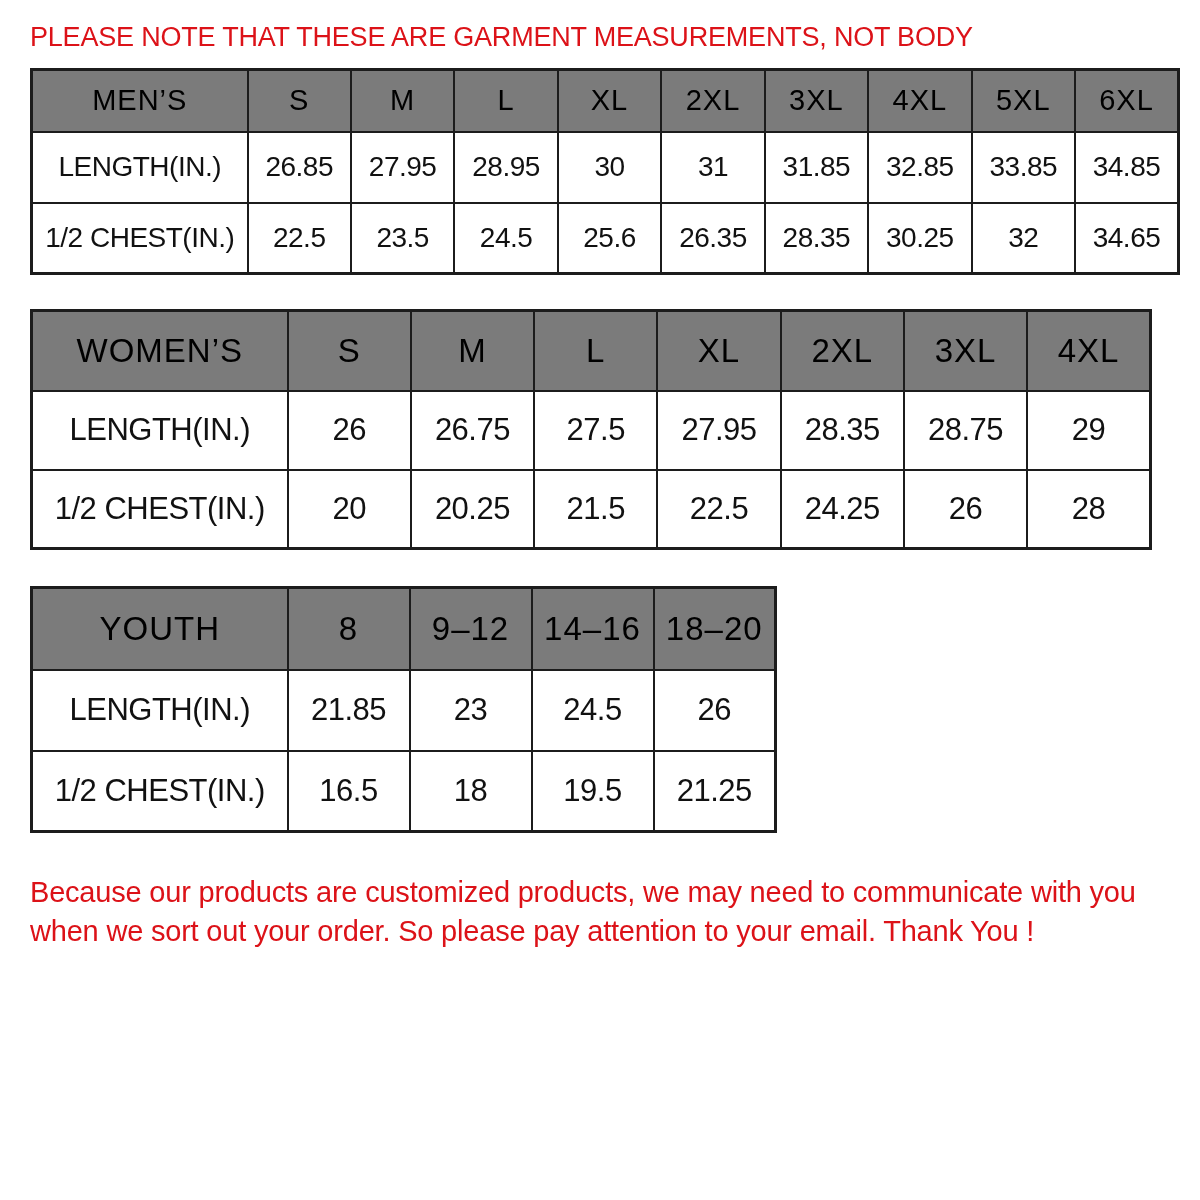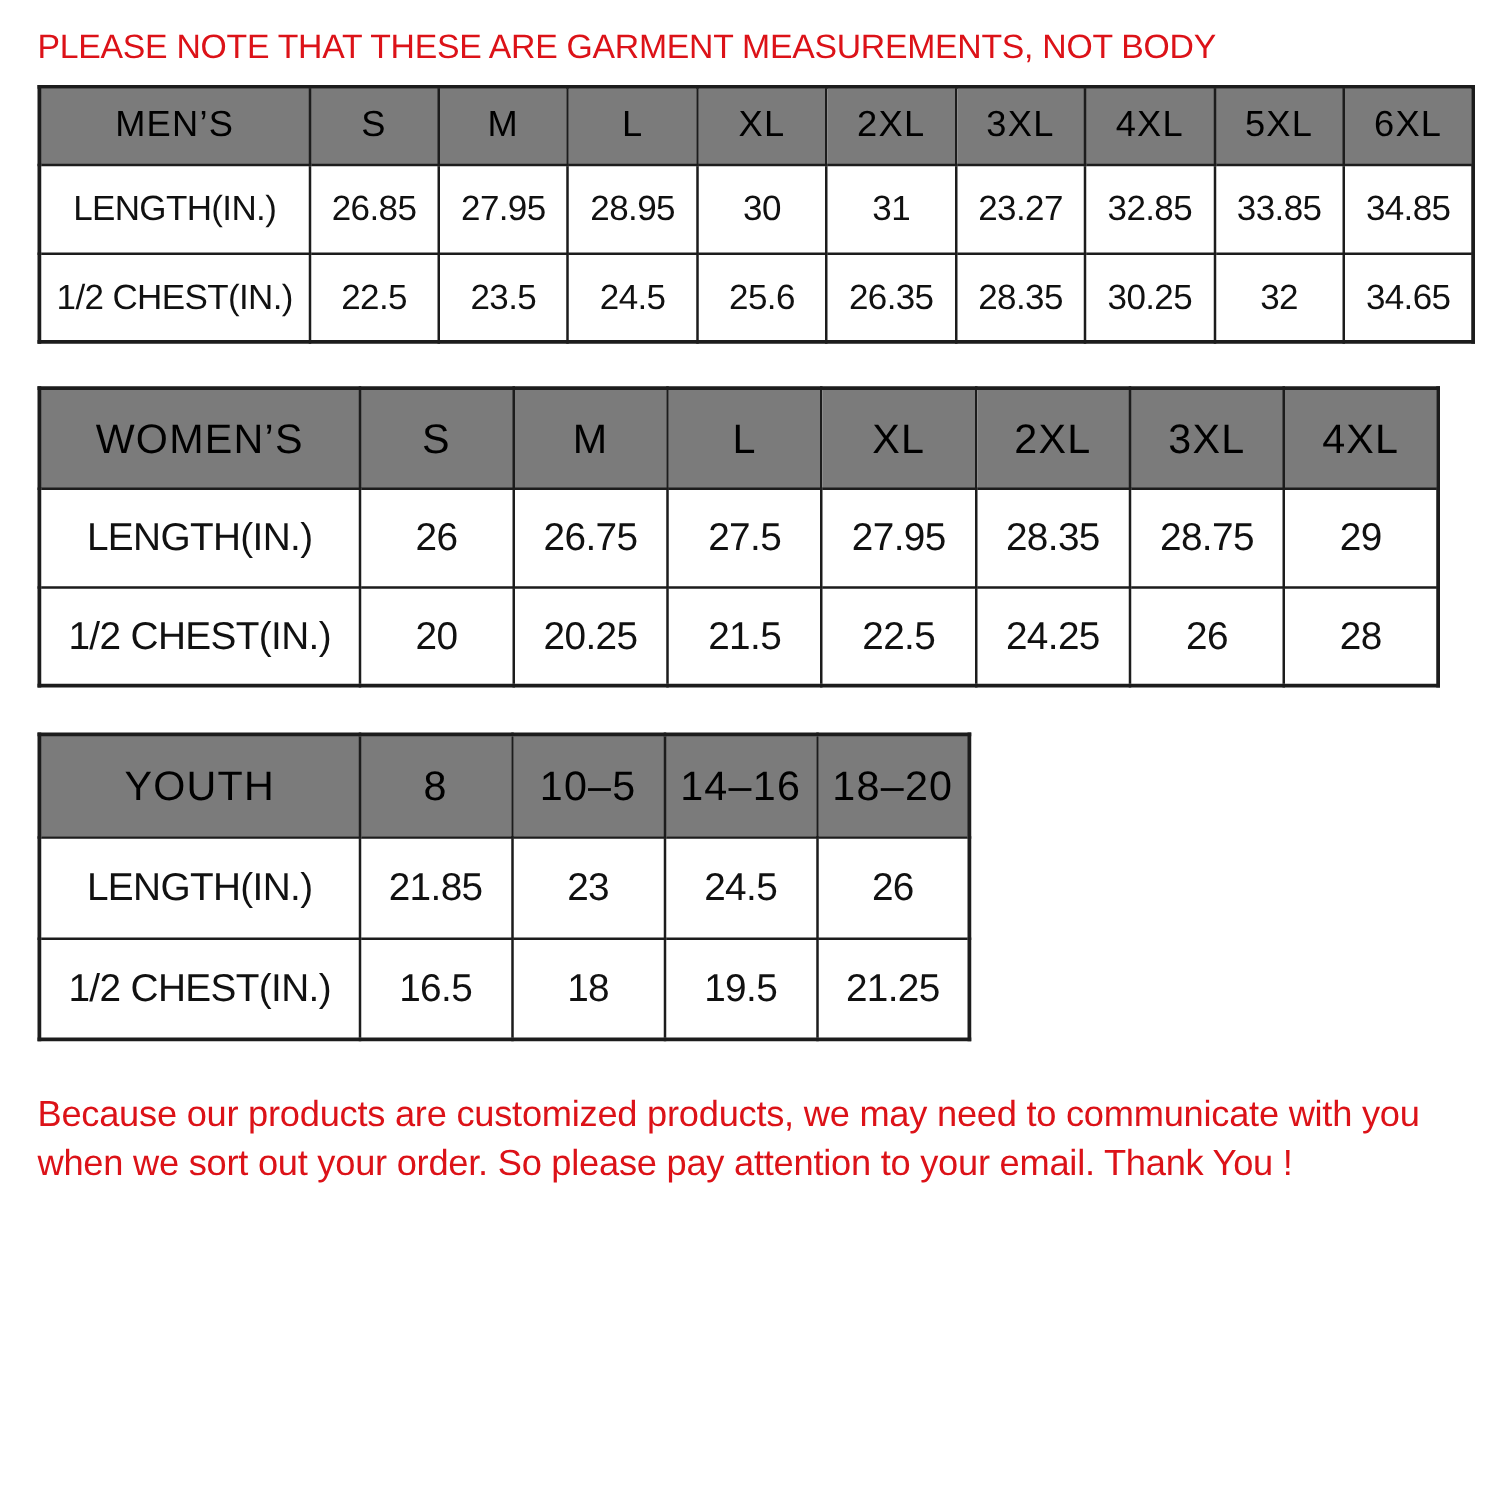--- a/index.html
+++ b/index.html
@@ -122,21 +122,21 @@
         </tr>
       </thead>
       <tbody>
         <tr>
           <td class="label-cell">LENGTH(IN.)</td>
           <td>26.85</td>
           <td>27.95</td>
           <td>28.95</td>
           <td>30</td>
           <td>31</td>
-          <td>23.27</td>
+          <td>31.85</td>
           <td>32.85</td>
           <td>33.85</td>
           <td>34.85</td>
         </tr>
         <tr>
           <td class="label-cell">1/2 CHEST(IN.)</td>
           <td>22.5</td>
           <td>23.5</td>
           <td>24.5</td>
           <td>25.6</td>
@@ -184,21 +184,21 @@
           <td>28</td>
         </tr>
       </tbody>
     </table>
 
   <table class="tbl tbl-youth">
       <thead>
         <tr>
           <th class="label-cell">YOUTH</th>
           <th>8</th>
-          <th>10–5</th>
+          <th>9–12</th>
           <th>14–16</th>
           <th>18–20</th>
         </tr>
       </thead>
       <tbody>
         <tr>
           <td class="label-cell">LENGTH(IN.)</td>
           <td>21.85</td>
           <td>23</td>
           <td>24.5</td>

